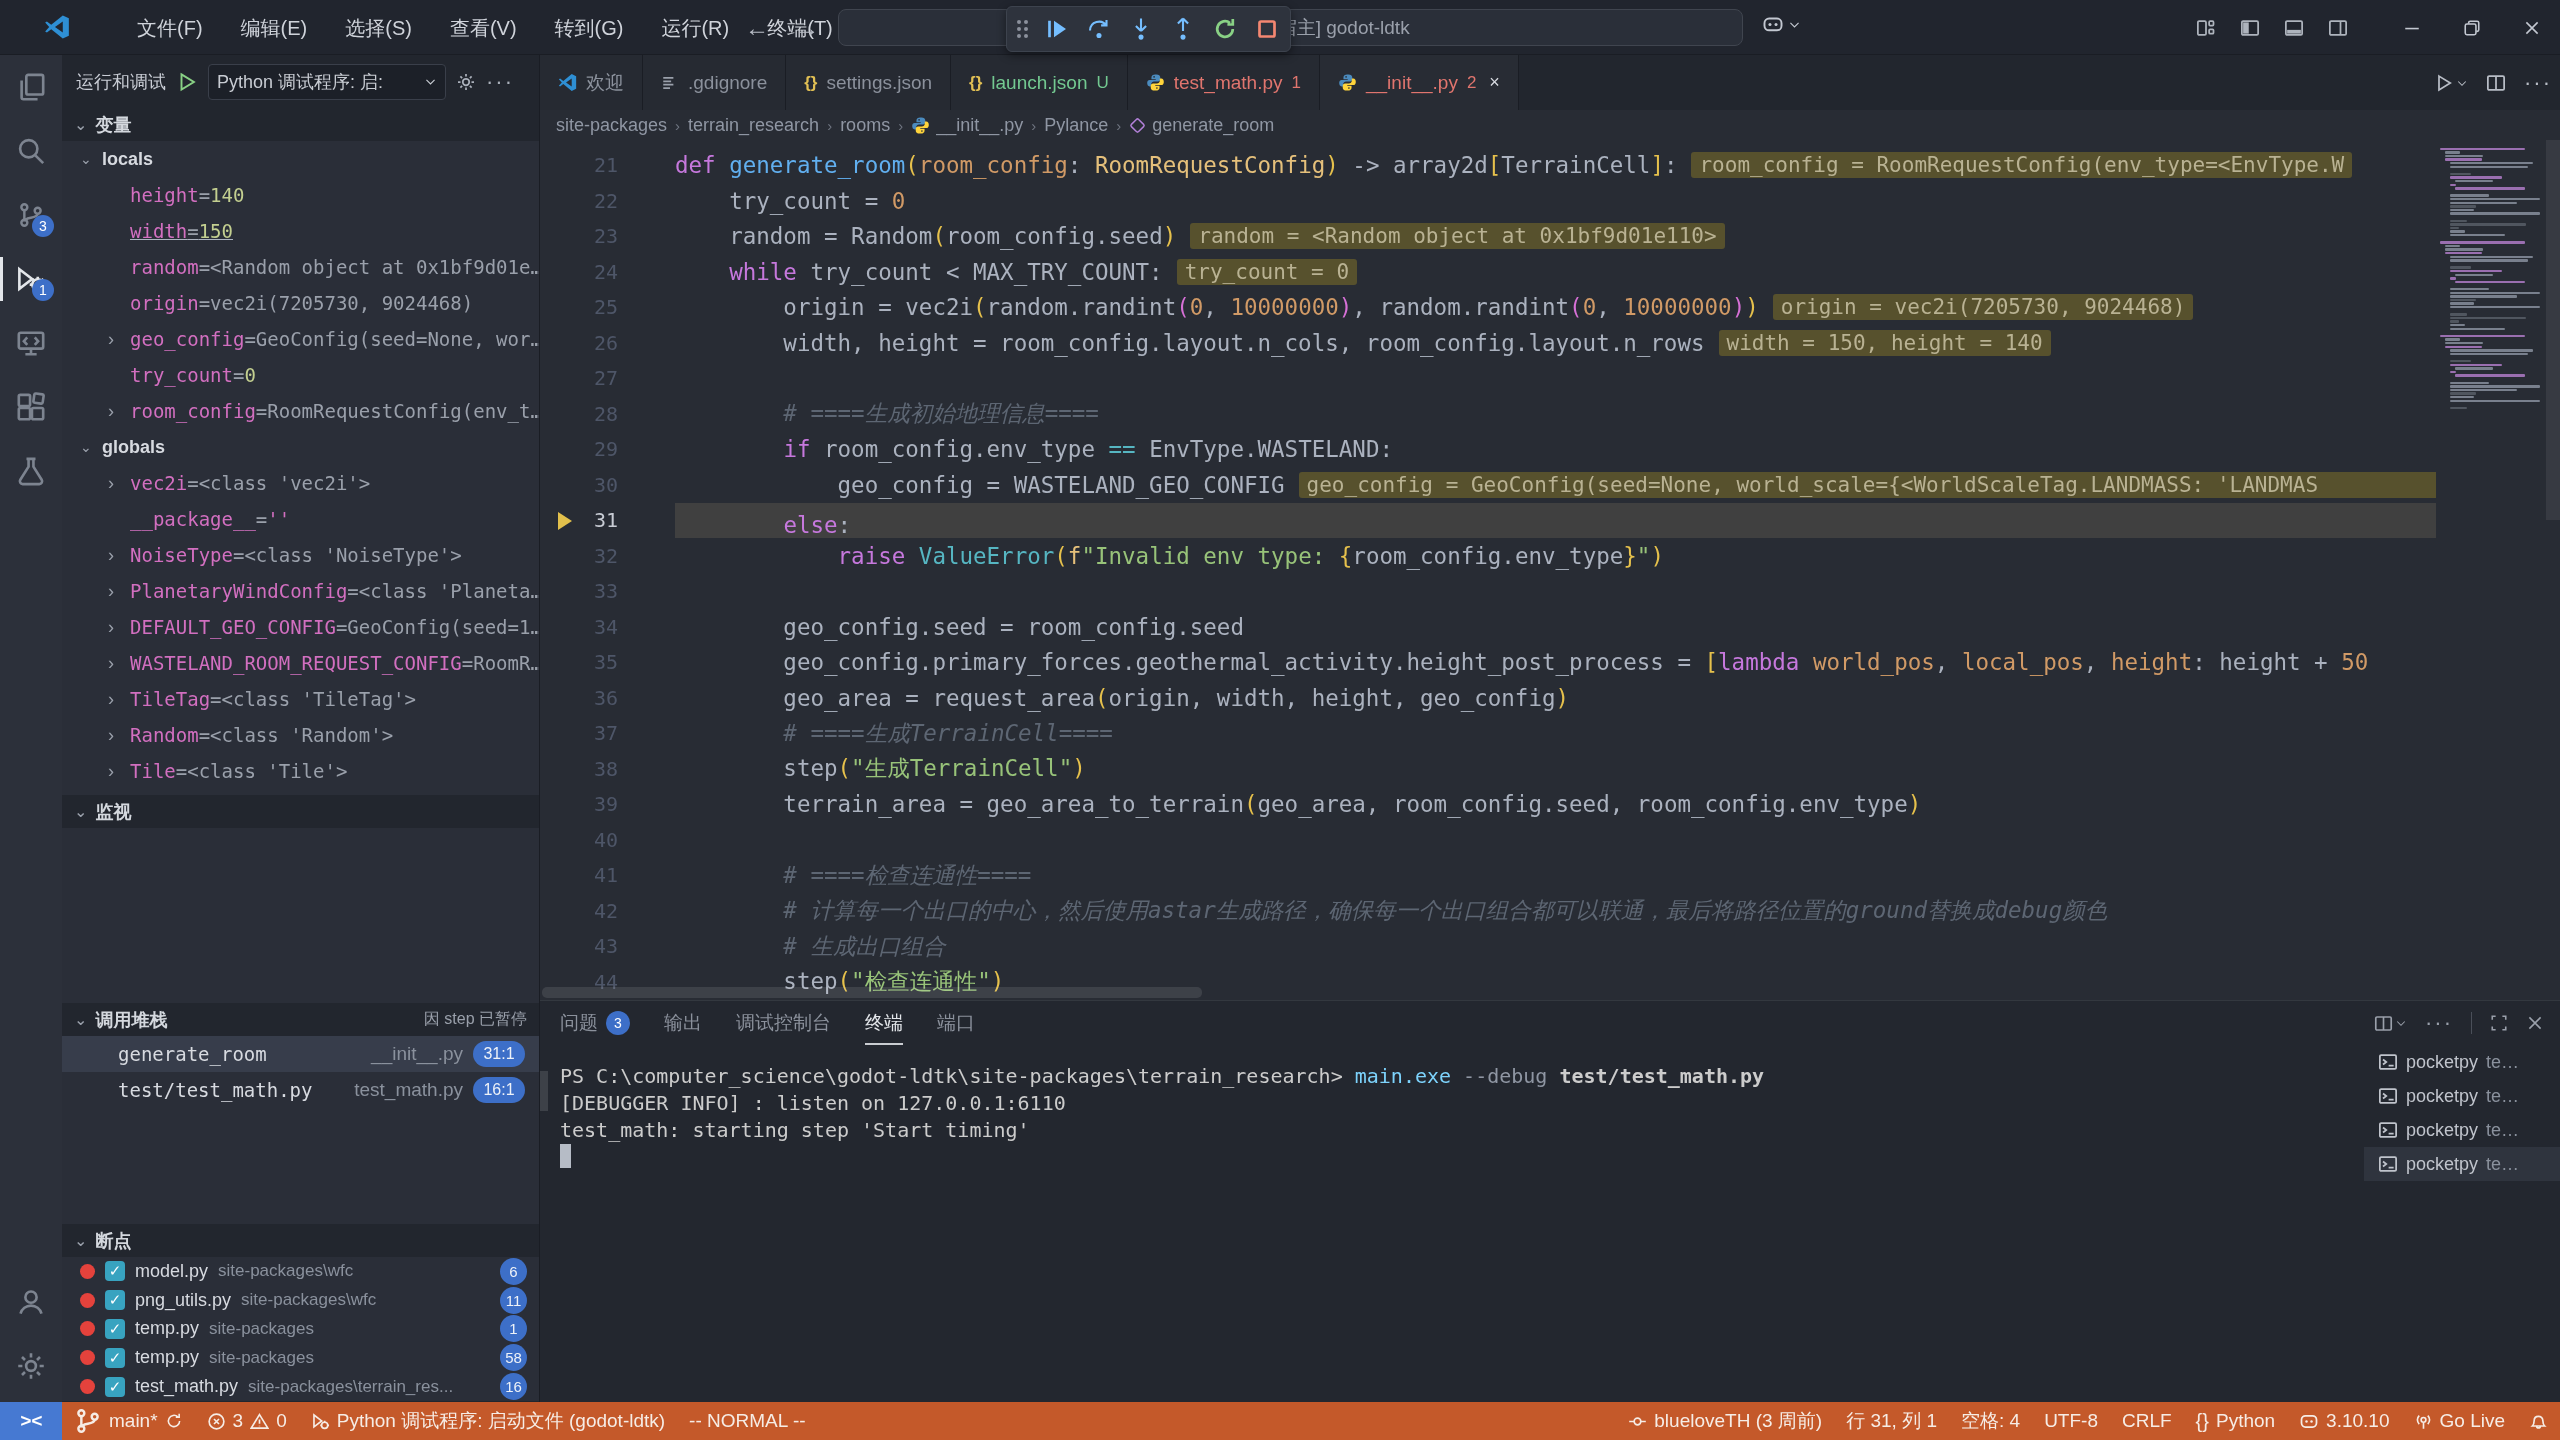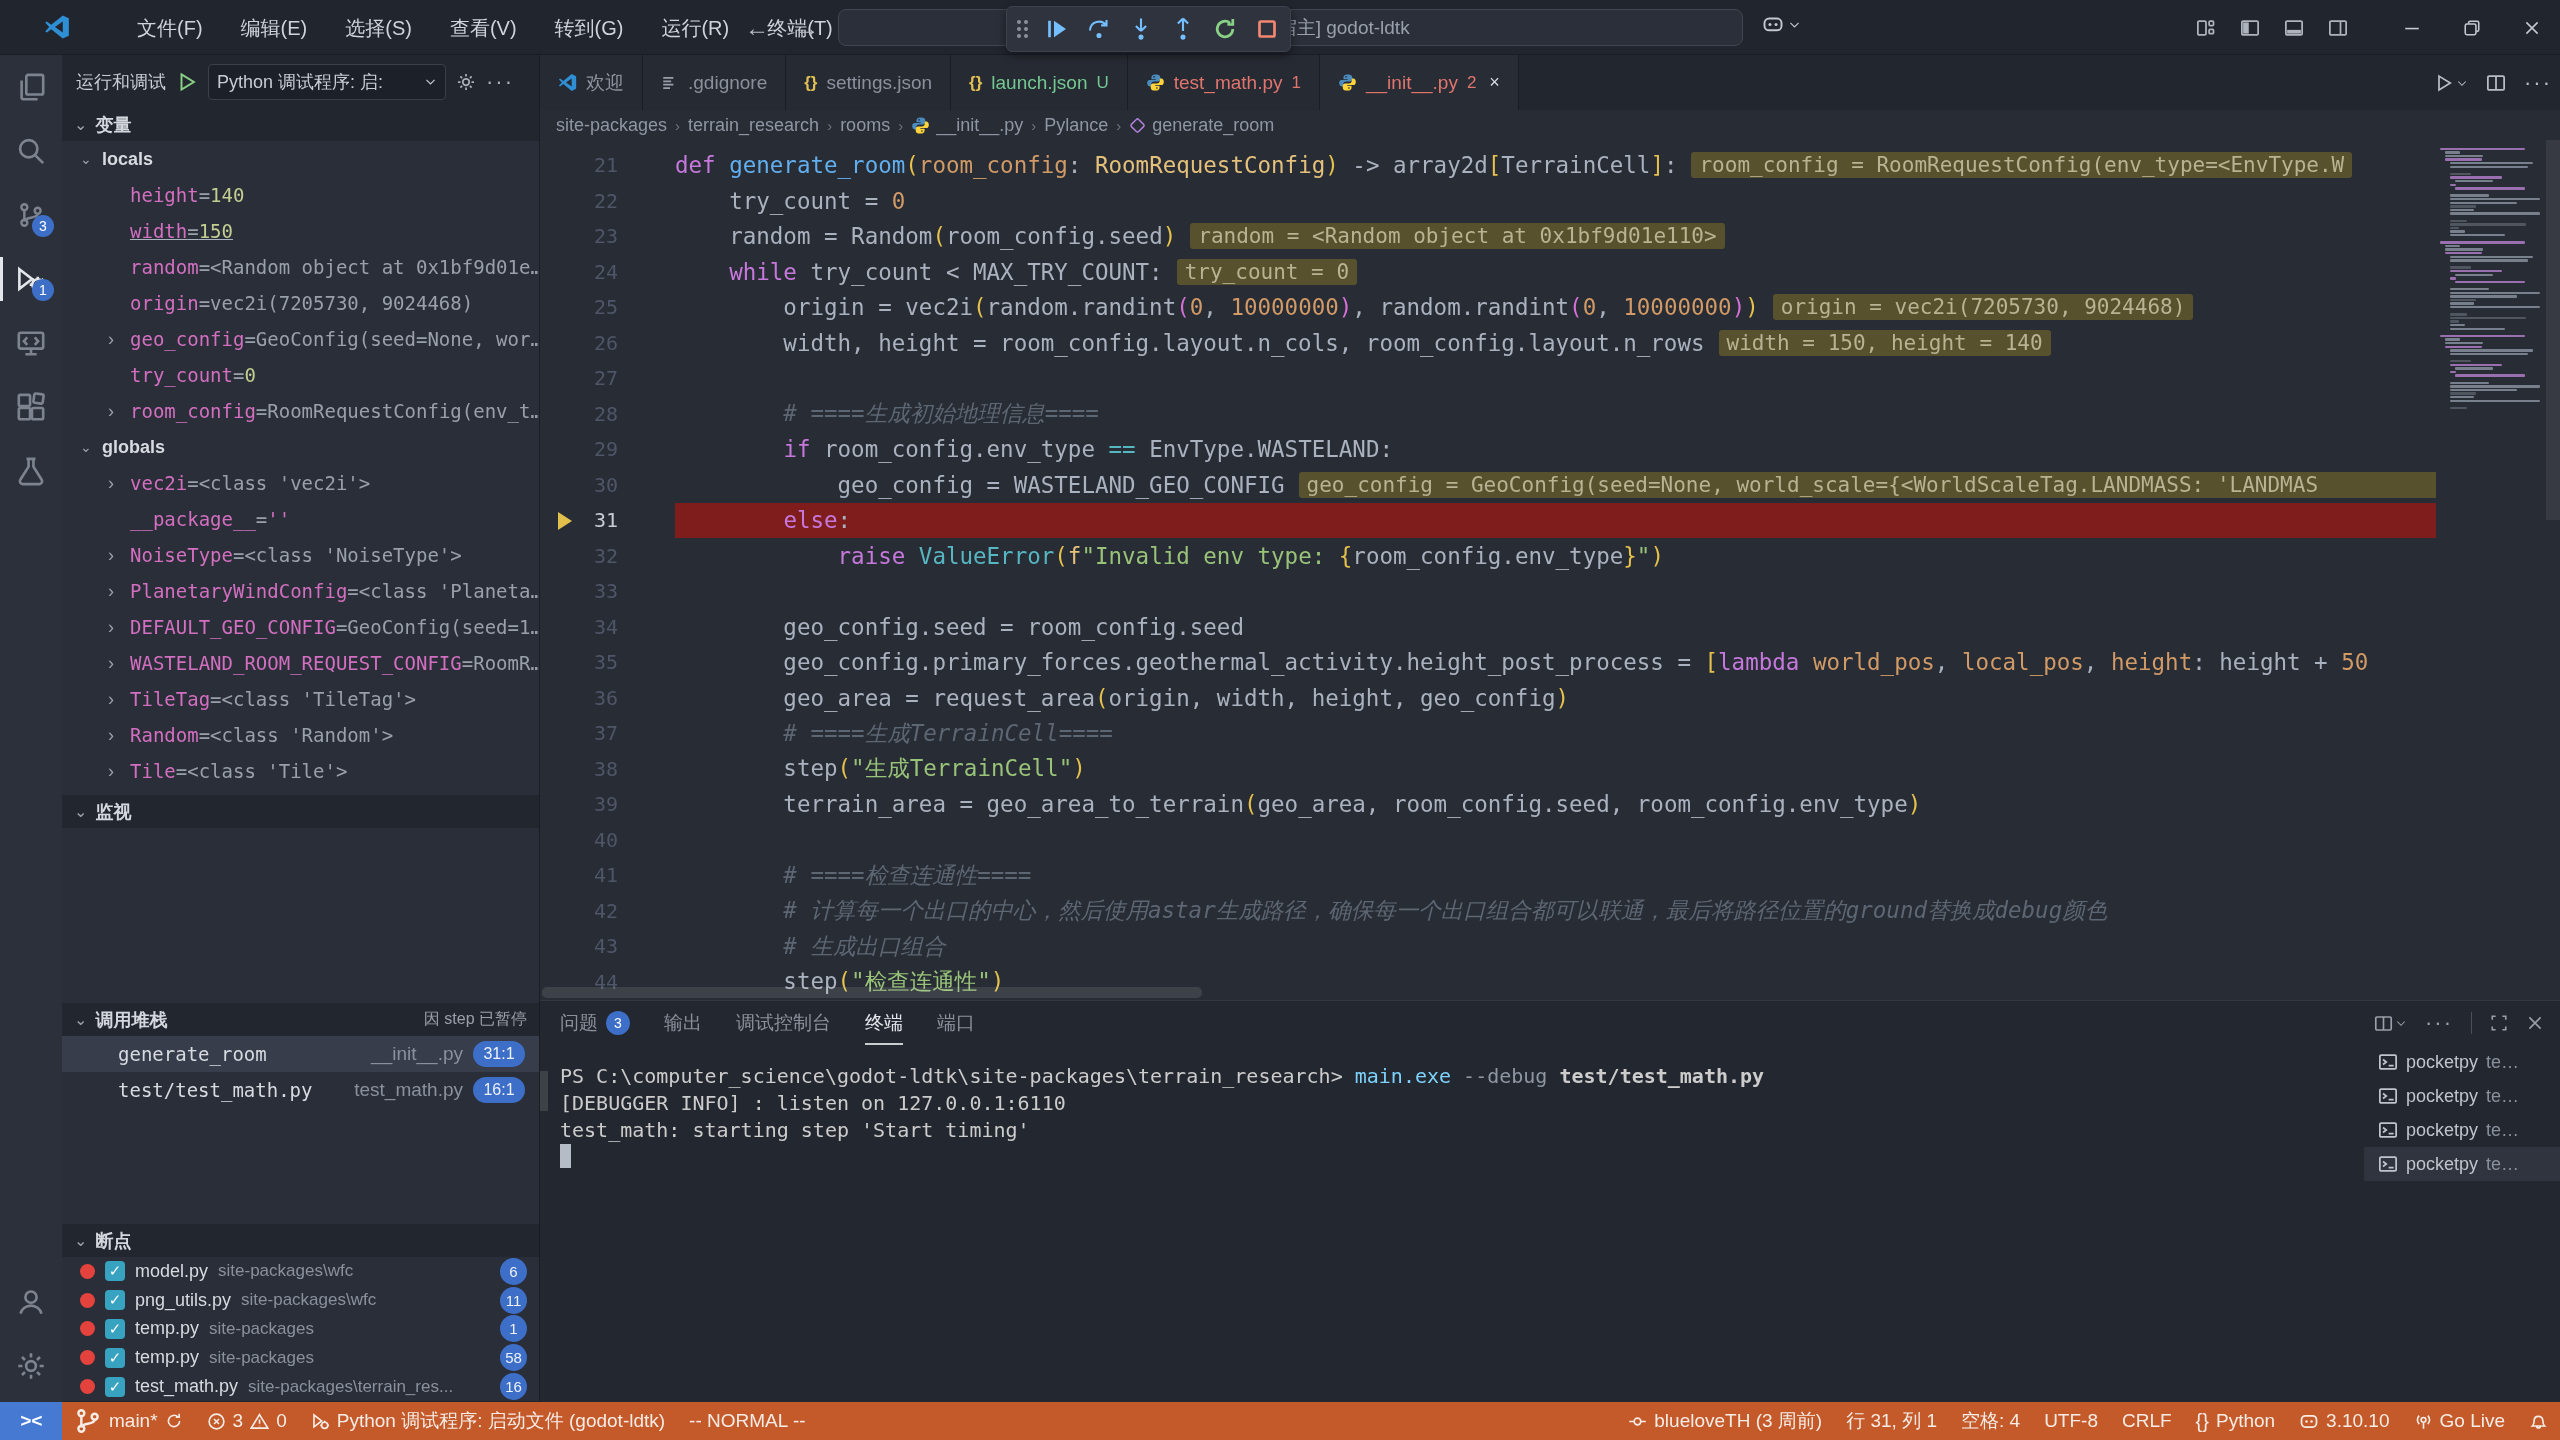--- a/index.html
+++ b/index.html
@@ -82,21 +82,21 @@
   #breadcrumb { height:30px; display:flex; align-items:center; padding-left:16px; gap:8px; font-size:18px; color:#8f96a3; white-space:nowrap; }
   .bc-sep { font-size:15px; color:#6f7581; }
   .bc-item { display:flex; align-items:center; gap:6px; }
   #code-region { position:absolute; left:0; top:85px; width:2020px; height:860px; overflow:hidden; }
   #code-lines { position:absolute; left:0; top:-28px; right:124px; }
   .cl { display:flex; height:35.5px; align-items:stretch; }
   .gut { flex:0 0 108px; position:relative; display:flex; align-items:center; justify-content:flex-end; padding-right:30px; color:#4e5668; font-family:"DejaVu Sans Mono",monospace; font-size:20px; }
   .cl.cur .gut { color:#c8ccd4; }
   .cur-arrow { position:absolute; left:18px; top:9px; width:0; height:0; border-left:14px solid #e2c04c; border-top:9px solid transparent; border-bottom:9px solid transparent; }
   .codecell { flex:1; display:flex; align-items:center; overflow:hidden; font-family:"DejaVu Sans Mono",monospace; font-size:22.5px; white-space:pre;margin-left:27px; }
-  .cl.cur .codecell { background:#7f1d1d; }
+  .cl.cur .codecell { background:#404040;align-items:flex-end; }
   .chip { flex:none; margin-left:14px; background:#57512d; color:#b9b293; padding:1px 8px; border-radius:3px; font-size:21px; white-space:pre; }
   .chip.fill { flex:1; border-radius:3px 0 0 3px; overflow:hidden; }
   .tok-kw{color:#c678dd;} .tok-fn{color:#61afef;} .tok-cls{color:#e5c07b;}
   .tok-par{color:#d19a66;} .tok-num{color:#d19a66;} .tok-str{color:#98c379;}
   .tok-cy{color:#56b6c2;} .tok-com{color:#5d6673;font-style:italic;} .tok-pl{color:#abb2bf;}
   .tok-b1{color:#e6c14c;} .tok-b2{color:#d670d6;}
   #minimap { position:absolute; right:14px; top:0; width:110px; height:860px; background:#282c34; }
   .mm-line { position:absolute; height:2.4px; border-radius:1px; }
   #v-scroll { position:absolute; right:0; top:0; width:14px; height:380px; background:rgba(255,255,255,.07); }
   #h-scroll { position:absolute; left:2px; bottom:2px; width:660px; height:11px; background:rgba(255,255,255,.10); border-radius:5px; }

